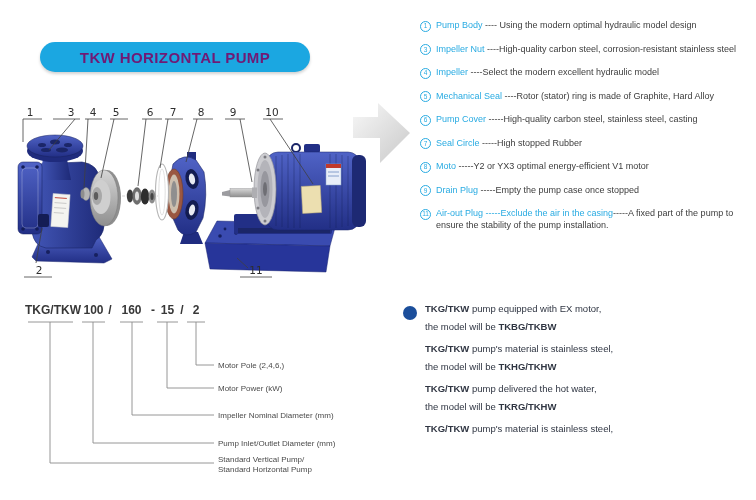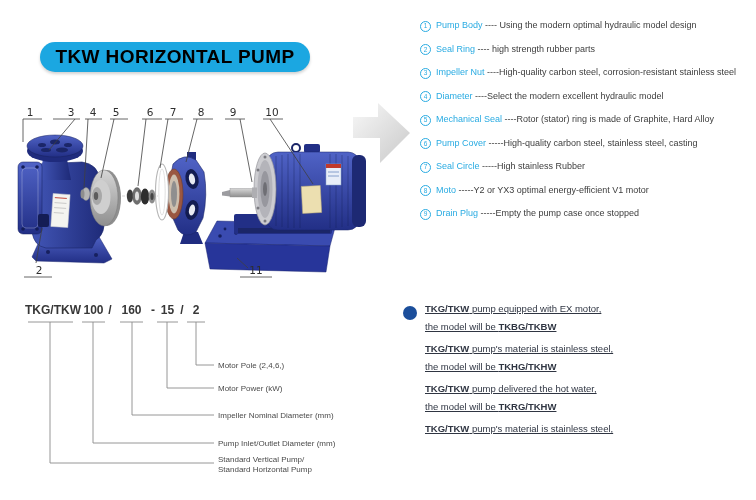--- a/index.html
+++ b/index.html
@@ -3,21 +3,21 @@
 <meta charset="utf-8">
 <style>
   html,body{margin:0;padding:0;background:#ffffff;}
   .page{position:relative;width:756px;height:500px;background:#fff;overflow:hidden;
         font-family:"Liberation Sans","DejaVu Sans",sans-serif;color:#3d3d3d;}
 
   
   .banner{position:absolute;left:40px;top:42px;width:270px;height:30px;border-radius:16px;
           background:var(--banner,#1ba7e1);display:flex;align-items:center;justify-content:center;
           box-shadow:0 2px 3px rgba(0,0,0,.18);}
-  .banner span{color:#000000;font-weight:bold;font-size:19px;letter-spacing:.4px;}
+  .banner span{color:#701a75;font-weight:bold;font-size:15px;letter-spacing:.4px;}
 
   
   .diagram{position:absolute;left:8px;top:100px;width:412px;height:190px;}
 
   
   .parts{position:absolute;left:420px;top:20px;width:334px;}
   .part-item{display:flex;gap:5px;align-items:flex-start;margin-bottom:12px;
              font-size:9px;line-height:11.5px;}
   .pnum{flex:0 0 auto;width:11px;height:11px;box-sizing:border-box;border:1px solid var(--accent,#29abe2);
         border-radius:50%;color:var(--accent,#29abe2);font-size:6.5px;display:flex;align-items:center;
@@ -30,21 +30,21 @@
   .nomenclature{position:absolute;left:18px;top:296px;width:370px;height:190px;}
   .code-txt{font-family:"Liberation Sans","DejaVu Sans",sans-serif;font-size:12px;font-weight:bold;fill:#383838;}
   .lbl-txt{font-family:"Liberation Sans","DejaVu Sans",sans-serif;font-size:8px;fill:#4a4a4a;}
   .callout-num{font-family:"DejaVu Sans",sans-serif;font-size:10.5px;fill:#2e2e2e;}
 
   
   .notes{position:absolute;left:403px;top:300px;width:350px;font-size:9.5px;color:#2f3542;}
   .bullet{position:absolute;left:0;top:6px;width:14px;height:14px;border-radius:50%;
           background:var(--bullet,#1b4e9b);}
   .notes-body{margin-left:22px;}
-  .note-group{margin-bottom:4px;text-decoration:underline;}
+  .note-group{margin-bottom:4px;}
   .note-line{line-height:18px;white-space:nowrap;}
   .nb{font-weight:bold;}
 </style>
 </head>
 <body>
 
 <div class="page">
 
   <div class="banner">
     <span>TKW HORIZONTAL PUMP</span>
@@ -219,61 +219,61 @@
       <text class="callout-num" x="248" y="174">11</text>
     </g>
   </svg>
 
   <div class="parts">
     <div class="part-item">
       <span class="pnum">1</span>
       <span class="ptext"><span class="pname">Pump Body</span><span class="pdesc"> ---- Using the modern optimal hydraulic model design</span></span>
     </div>
 
-    <div class="part-item">
-      <span class="pnum">2</span>
-      <span class="ptext"><span class="pname">Seal Ring</span><span class="pdesc"> ---- high strength rubber parts</span></span>
-    </div>
 
     <div class="part-item">
       <span class="pnum">3</span>
       <span class="ptext"><span class="pname">Impeller Nut</span><span class="pdesc"> ----High-quality carbon steel, corrosion-resistant stainless steel</span></span>
     </div>
 
     <div class="part-item">
       <span class="pnum">4</span>
-      <span class="ptext"><span class="pname">Diameter</span><span class="pdesc"> ----Select the modern excellent hydraulic model</span></span>
+      <span class="ptext"><span class="pname">Impeller</span><span class="pdesc"> ----Select the modern excellent hydraulic model</span></span>
     </div>
 
     <div class="part-item">
       <span class="pnum">5</span>
       <span class="ptext"><span class="pname">Mechanical Seal</span><span class="pdesc"> ----Rotor (stator) ring is made of Graphite, Hard Alloy</span></span>
     </div>
 
     <div class="part-item">
       <span class="pnum">6</span>
       <span class="ptext"><span class="pname">Pump Cover</span><span class="pdesc"> -----High-quality carbon steel, stainless steel, casting</span></span>
     </div>
 
     <div class="part-item">
       <span class="pnum">7</span>
-      <span class="ptext"><span class="pname">Seal Circle</span><span class="pdesc"> -----High stainless Rubber</span></span>
+      <span class="ptext"><span class="pname">Seal Circle</span><span class="pdesc"> -----High stopped Rubber</span></span>
     </div>
 
     <div class="part-item">
       <span class="pnum">8</span>
       <span class="ptext"><span class="pname">Moto</span><span class="pdesc"> -----Y2 or YX3 optimal energy-efficient V1 motor</span></span>
     </div>
 
     <div class="part-item">
       <span class="pnum">9</span>
       <span class="ptext"><span class="pname">Drain Plug</span><span class="pdesc"> -----Empty the pump case once stopped</span></span>
     </div>
 
 
+    <div class="part-item">
+      <span class="pnum">11</span>
+      <span class="ptext"><span class="pname">Air-out Plug</span><span class="pname"> -----Exclude the air in the casing</span><span class="pdesc">-----A fixed part of the pump to ensure the stability of the pump installation.</span></span>
+    </div>
   </div>
 
   <svg class="nomenclature" viewBox="0 0 370 190" xmlns="http://www.w3.org/2000/svg">
     <g>
       <text class="code-txt" x="7" y="18">TKG/TKW</text>
       <text class="code-txt" x="75.5" y="18" text-anchor="middle">100</text>
       <text class="code-txt" x="92" y="18" text-anchor="middle">/</text>
       <text class="code-txt" x="113.5" y="18" text-anchor="middle">160</text>
       <text class="code-txt" x="135" y="18" text-anchor="middle">-</text>
       <text class="code-txt" x="149.5" y="18" text-anchor="middle">15</text>

